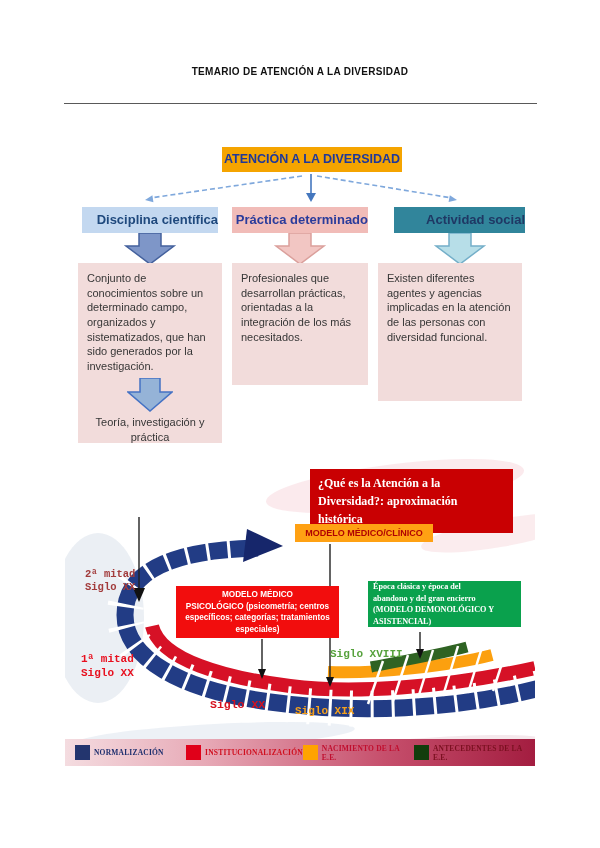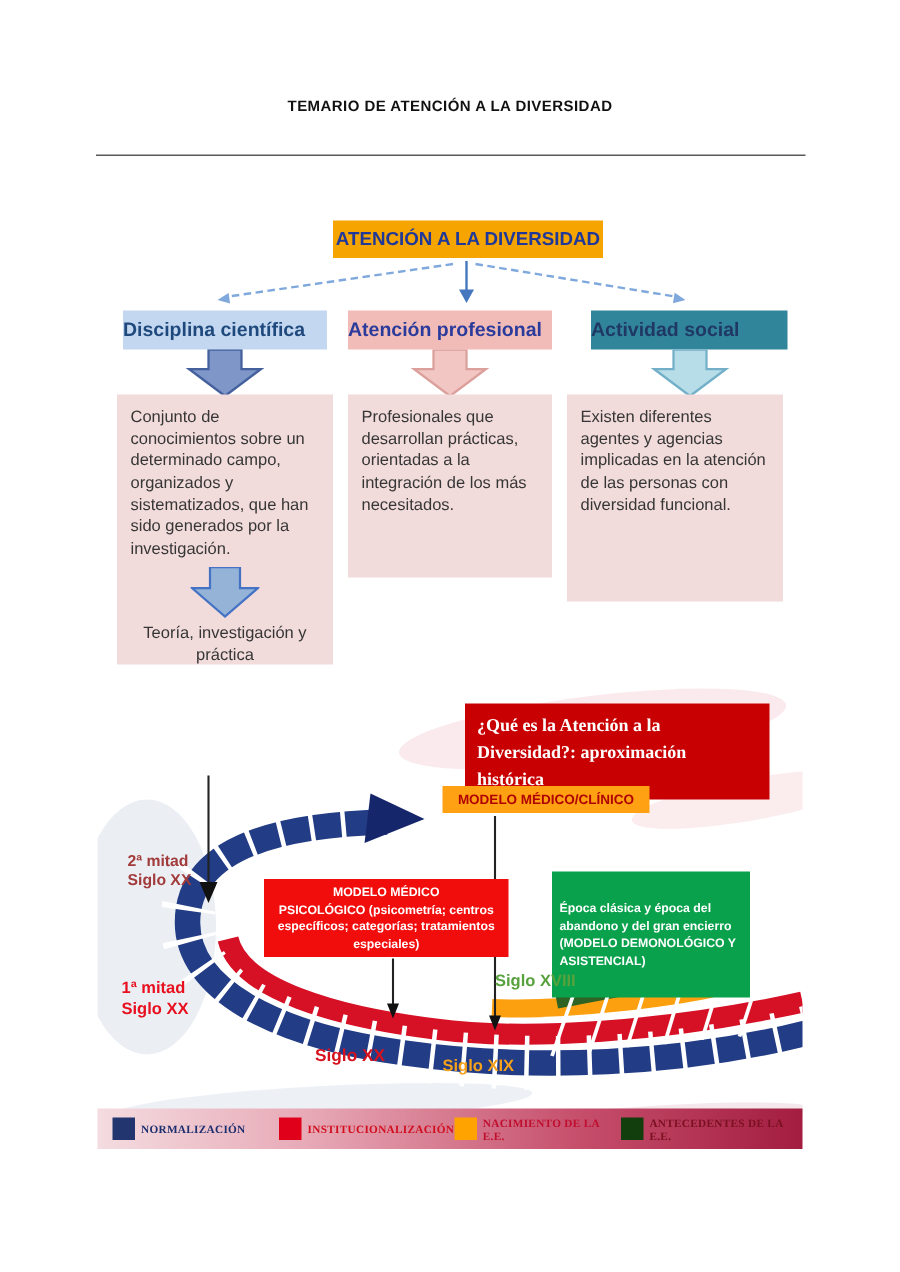--- a/index.html
+++ b/index.html
@@ -5,42 +5,42 @@
   html,body{margin:0;padding:0;background:#fff;}
   .page{position:relative;width:600px;height:848px;background:#fff;font-family:"Liberation Sans",sans-serif;overflow:hidden;}
 
   .doc-title{position:absolute;top:66px;left:0;width:100%;text-align:center;font-size:10px;font-weight:bold;color:#111;letter-spacing:.3px;}
   .divider{position:absolute;top:103px;left:64px;width:473px;border-top:1px solid #595959;}
   .doc-subtitle{position:absolute;top:117px;left:0;width:100%;text-align:center;font-size:11.5px;font-weight:bold;color:#111;}
 
   .root-box{position:absolute;left:222px;top:147px;width:180px;height:25px;background:#F5A400;color:#1F3899;font-weight:bold;font-size:12.5px;text-align:center;line-height:25px;}
   .connectors{position:absolute;left:80px;top:172px;}
 
-  .branch-label{position:absolute;top:207px;height:26px;font-weight:bold;font-size:13px;text-align:left;line-height:26px;}
+  .branch-label{position:absolute;top:207px;height:26px;font-weight:bold;font-size:13px;text-align:right;line-height:26px;}
   .bl-0{left:82px;width:136px;background:#C3D8F0;color:#1F497D;}
   .bl-1{left:232px;width:136px;background:#F1BCB8;color:#2A3B9B;}
   .bl-2{left:394px;width:131px;background:#31859B;color:#1F3864;}
   .block-arrows{position:absolute;left:0;top:233px;}
 
   .desc-box{position:absolute;top:263px;background:#F2DCDB;color:#363636;font-size:11px;line-height:1.33;padding:8px 9px;box-sizing:border-box;}
   .db-0{left:78px;width:144px;height:180px;}
   .db-1{left:232px;width:136px;height:122px;}
   .db-2{left:378px;width:144px;height:138px;}
   .inner-arrow{display:block;margin:5px auto 0;}
   .desc-sub{text-align:center;margin-top:3px;}
 
   .figure{position:absolute;left:65px;top:458px;width:470px;height:312px;}
   .fig-svg{position:absolute;left:0;top:0;}
   .fig-title{position:absolute;left:245px;top:11px;width:203px;box-sizing:border-box;background:#C90002;color:#fff;font-family:"Liberation Serif",serif;font-weight:bold;font-size:12px;line-height:1.5;padding:5px 8px;white-space:pre-line;}
   .integ-box{position:absolute;left:39px;top:29px;width:167px;height:28px;background:#BE4B48;border:1px solid #D89B97;color:#fff;font-size:8.5px;font-weight:bold;text-align:center;line-height:13px;white-space:pre-line;box-sizing:border-box;padding-top:1px;}
   .clinico-box{position:absolute;left:230px;top:66px;width:138px;height:18px;background:#FFA113;color:#B00303;font-weight:bold;font-size:9px;text-align:center;line-height:18px;}
   .psico-box{position:absolute;left:111px;top:128px;width:163px;background:#F20D0D;color:#fff;font-weight:bold;font-size:8.2px;line-height:11.5px;text-align:center;padding:3px 2px;white-space:pre-line;box-sizing:border-box;}
-  .demono-box{position:absolute;left:303px;top:123px;width:132px;background:#0AA14D;color:#fff;font-weight:bold;font-size:8.2px;line-height:11.5px;padding:19px 5px;white-space:pre-line;box-sizing:border-box;}
+  .demono-box{position:absolute;left:303px;top:123px;width:153px;background:#0AA14D;color:#fff;font-weight:bold;font-size:8.2px;line-height:11.5px;padding:0 5px;white-space:pre-line;box-sizing:border-box;font-family:Liberation Serif, serif;}
 
-  .era{position:absolute;font-family:Liberation Sans, sans-serif;font-weight:bold;white-space:pre-line;}
+  .era{position:absolute;font-family:Liberation Mono, monospace;font-weight:bold;white-space:pre-line;}
   .era-0{left:20px;top:110px;font-size:10.5px;color:#A23B3B;line-height:1.25;}
   .era-1{left:16px;top:195px;font-size:11px;color:#E8101F;line-height:1.25;}
   .era-2{left:145px;top:240px;font-size:11.5px;color:#D6121F;}
   .era-3{left:230px;top:247px;font-size:11px;color:#F6A11B;}
   .era-4{left:265px;top:190px;font-size:11px;color:#57A23D;}
 
   .legend{position:absolute;left:65px;top:739px;width:470px;height:27px;background:linear-gradient(90deg,#F4DCE0 0%,#E7A9B6 30%,#C64F6C 68%,#A31D40 100%);display:flex;align-items:center;box-sizing:border-box;padding:0 10px;font-family:"Liberation Serif",serif;}
   .legend-item{display:flex;align-items:center;flex:1;}
   .legend-swatch{width:15px;height:15px;margin-right:4px;flex:none;}
   .ls-0{background:#23356E;} .ls-1{background:#E00019;} .ls-2{background:#FFA300;} .ls-3{background:#123D0C;}
@@ -60,21 +60,21 @@
   <svg class="connectors" width="440" height="34" viewBox="0 0 440 34">
     <line x1="231" y1="2" x2="231" y2="23" stroke="#4477BE" stroke-width="1.6"></line>
     <polygon points="226,21 236,21 231,30" fill="#4477BE"></polygon>
     <line x1="222" y1="4" x2="70" y2="26" stroke="#7FA8DC" stroke-width="1.6" stroke-dasharray="5,3"></line>
     <polygon points="65,28 72.4,23.3 73.4,30.3" fill="#7FA8DC"></polygon>
     <line x1="237" y1="4" x2="372" y2="26" stroke="#7FA8DC" stroke-width="1.6" stroke-dasharray="5,3"></line>
     <polygon points="377,28 368.6,30.1 369.8,23.2" fill="#7FA8DC"></polygon>
   </svg>
 
   <div class="branch-label bl-0">Disciplina científica</div>
-  <div class="branch-label bl-1">Atención profesional</div>
+  <div class="branch-label bl-1">Práctica determinado</div>
   <div class="branch-label bl-2">Actividad social</div>
 
   <svg class="block-arrows" width="600" height="32" viewBox="0 0 600 32">
     <polygon points="139,0 161,0 161,13 174,13 150,31 126,13 139,13" fill="#7E96C8" stroke="#44619D" stroke-width="1.5"></polygon>
     <polygon points="289,0 311,0 311,13 324,13 300,31 276,13 289,13" fill="#F2C6C3" stroke="#DBA09C" stroke-width="1.5"></polygon>
     <polygon points="449,0 471,0 471,13 484,13 460,31 436,13 449,13" fill="#B7DEE8" stroke="#74AFC9" stroke-width="1.5"></polygon>
   </svg>
 
   <div class="desc-box db-0">
     <div>Conjunto de conocimientos sobre un determinado campo, organizados y sistematizados, que han sido generados por la investigación.</div>

